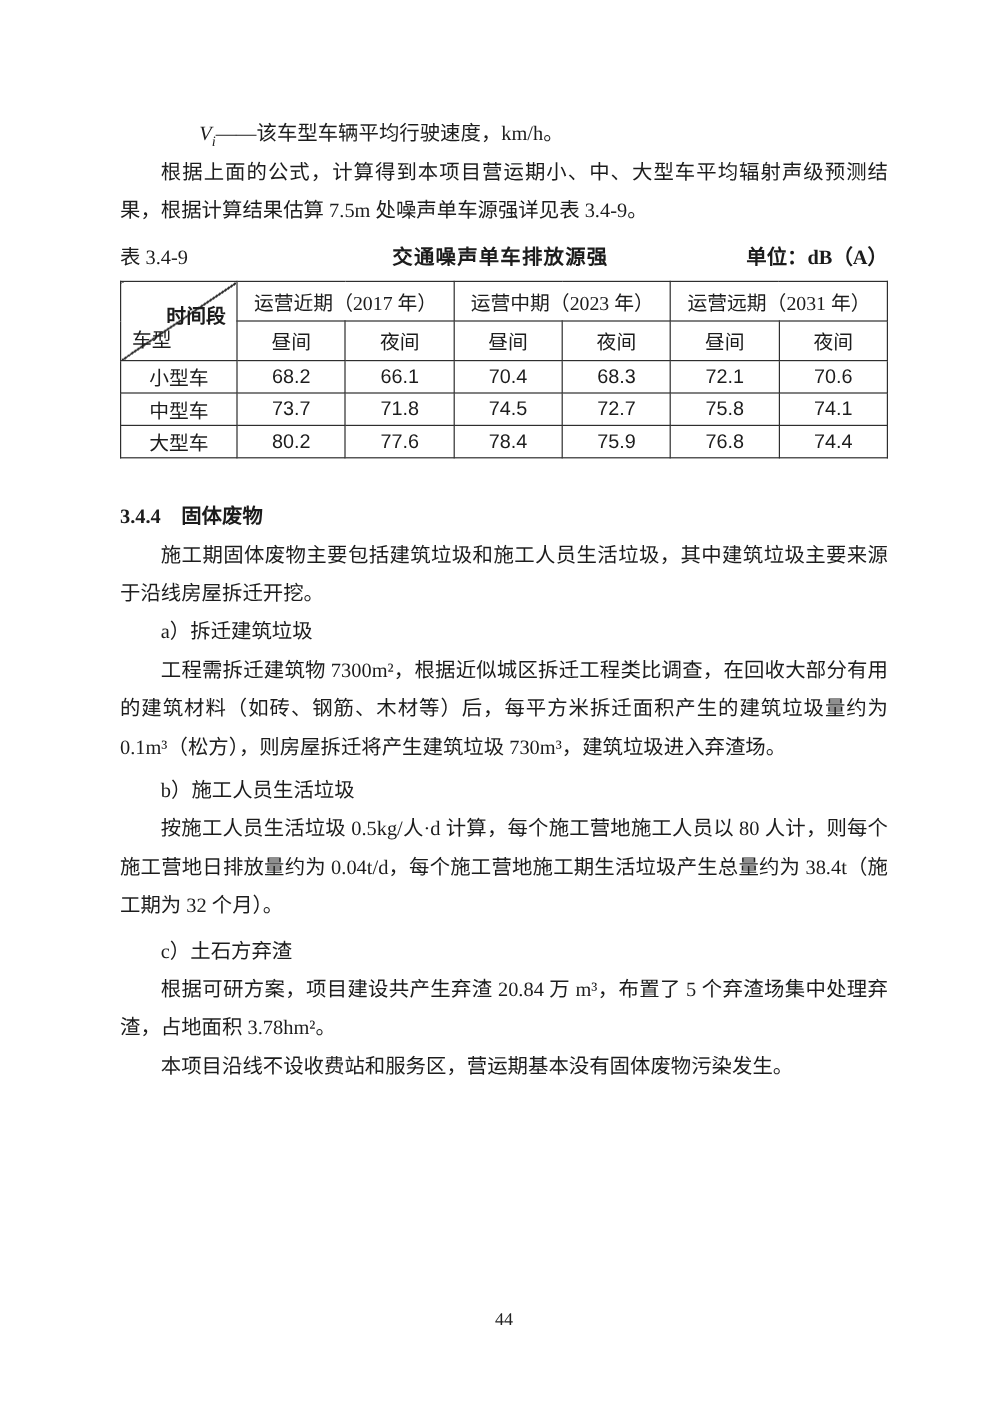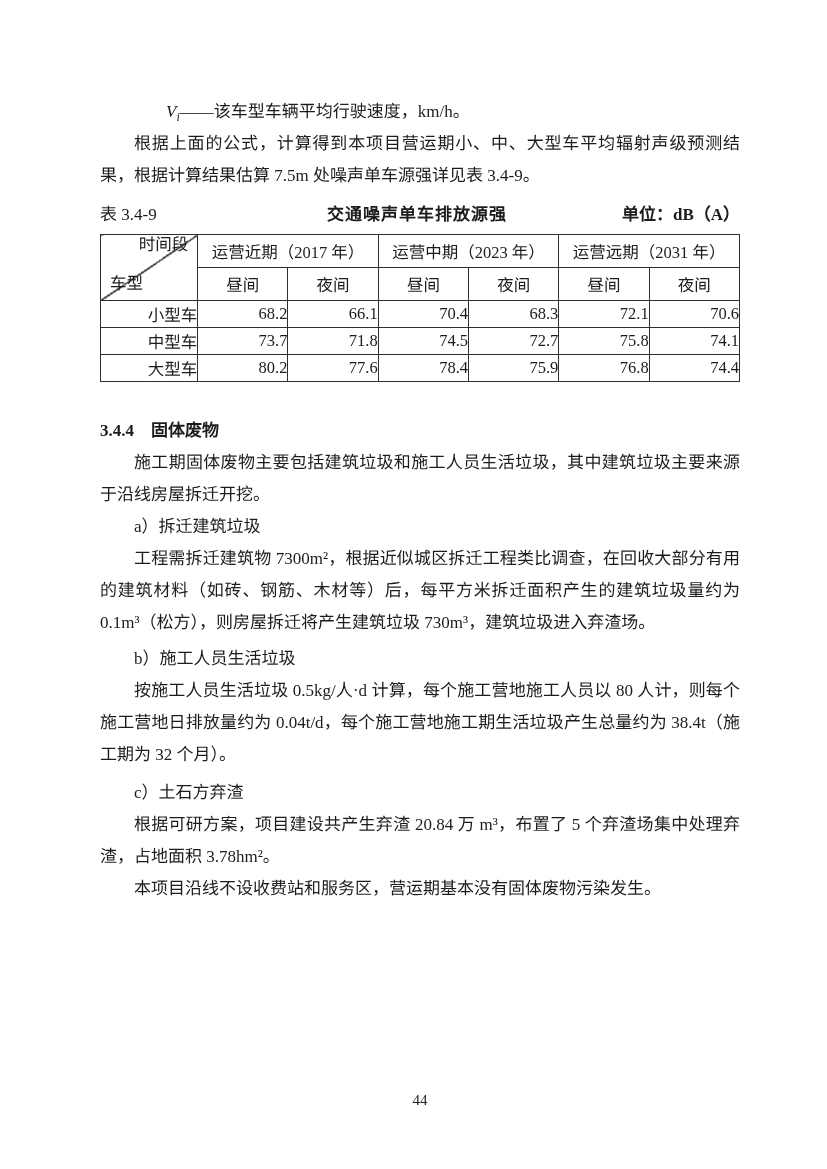--- a/index.html
+++ b/index.html
@@ -76,42 +76,43 @@
     table-layout: fixed;
   }
   .noise-table td {
     border: 1.6px solid #2e2e2e;
     text-align: center;
     vertical-align: middle;
     padding: 0;
     font-size: 16.5px;
   }
   .noise-table .hrow td { height: 32px; }
-  .noise-table .drow td { height: 26px; text-align: right; }
+  .noise-table .drow td { height: 26px; }
   .corner-cell {
     position: relative;
     background-image: linear-gradient(to bottom right,
       transparent calc(50% - 1px),
       #2e2e2e calc(50% - 1px),
       #2e2e2e calc(50% + 0.6px),
       transparent calc(50% + 0.6px));
   }
   .corner-top {
     position: absolute;
-    top: 0;
+    top: 19px;
     right: 9px;
     line-height: 20px;
+    font-weight: bold;
   }
   .corner-bottom {
     position: absolute;
     bottom: 6px;
     left: 9px;
     line-height: 20px;
   }
-  .num-cell { font-family: Liberation Serif, serif; }
+  .num-cell { font-family: Liberation Sans, sans-serif; }
 
   .page-number {
     position: absolute;
     left: 100px;
     right: 87px;
     top: 1092px;
     text-align: center;
     font-size: 15px;
     color: #222;
   }

